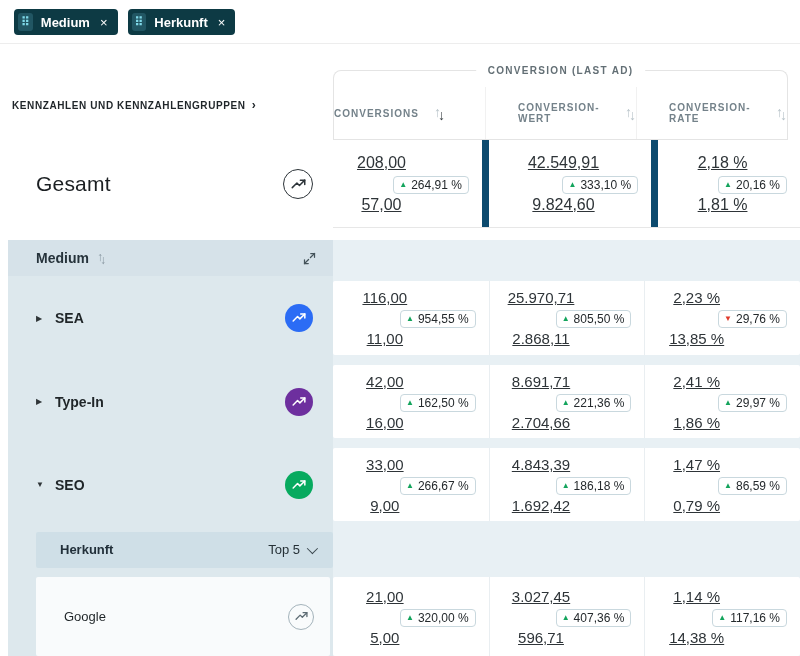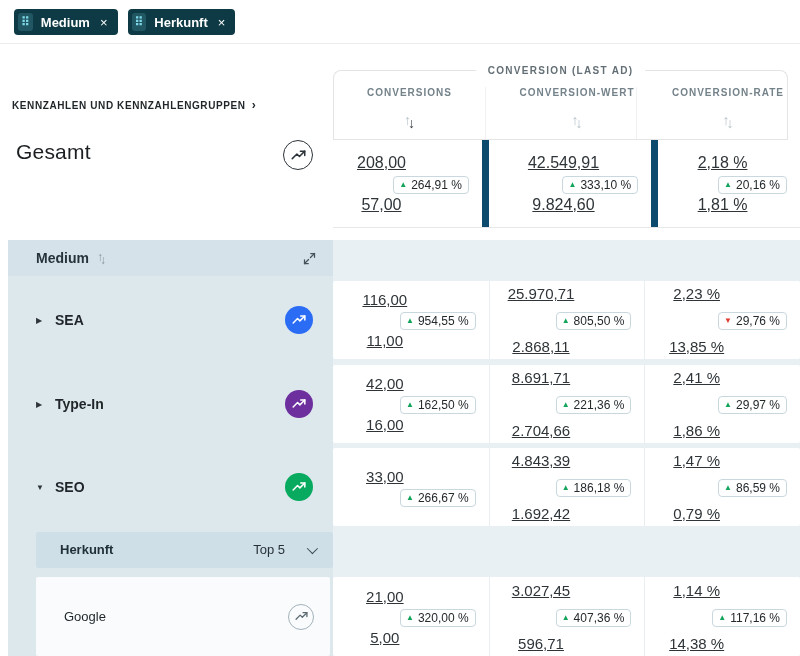--- a/index.html
+++ b/index.html
@@ -21,31 +21,31 @@
   .kenn { align-self:end; padding:0 0 28px 12px; font-size:10px; font-weight:700;
           letter-spacing:.6px; color:#1f2529; cursor:pointer; white-space:nowrap; }
   .kenn-chev { margin-left:6px; font-size:12px; font-weight:700; }
   .conv-panel { position:relative; margin:26px 12px 0 0; height:70px;
                 border:1px solid #e4e4e4; border-bottom:none; border-radius:8px 8px 0 0; background:#fff; }
   .conv-legend { position:absolute; top:-6px; left:50%; transform:translateX(-50%);
                  background:#fff; padding:0 12px; font-size:10px; font-weight:700;
                  letter-spacing:1.3px; color:#63707六; color:#636f75; white-space:nowrap; }
   .conv-cols { display:grid; grid-template-columns:1fr 1fr 1fr; height:100%;
                border-bottom:1px solid #e4e4e4; padding-top:16px; }
-  .conv-col { display:flex; flex-direction:column; align-items:center; gap:15px; cursor:pointer; }
+  .conv-col { display:flex; align-items:center; gap:15px; cursor:pointer; }
   .conv-col + .conv-col { border-left:1px solid #f997; border-left:1px solid #f1f1f1;padding-left:32px; }
   .col-label { font-size:10px; font-weight:700; letter-spacing:1px; color:#74828a; }
   .sort { font-size:14px; color:#b8c3c9; white-space:nowrap; }
   .sort .up { position:relative; top:-1px; }
   .sort .dn { position:relative; top:2px; margin-left:-3px; }
   .conv-col[data-sorted="desc"] .dn { color:#3a4145; font-weight:700; }
 
   
   .gesamt { display:grid; grid-template-columns:333px 1fr 1fr 1fr; height:88px; }
-  .g-left { display:flex; align-items:flex-start; justify-content:space-between; padding:0 20px 0 16px; }
+  .g-left { display:flex; align-items:center; justify-content:space-between; padding:0 20px 0 36px; }
   .g-label { font-size:21px; font-weight:500; color:#1b1f22; letter-spacing:.2px; }
   .g-metrics { grid-column:2/5; display:grid; grid-template-columns:1fr 1fr 1fr;
                border-bottom:1px solid #e7e7e7; }
   .g-metrics .cell + .cell { border-left:7px solid #0c4a6e;padding-left:39px; }
   .g-metrics .val { font-size:16px; }
 
   
   .cell { display:flex; flex-direction:column; justify-content:center; gap:2px; height:100%; padding:4px 0; }
   .val { text-align:center; padding-right:52px; font-size:15px; color:#2e3438;text-decoration:underline; }
   .badge-line { text-align:right; padding-right:13px; line-height:1; }
@@ -71,27 +71,27 @@
   .caret { font-size:8px; color:#2f3538; width:10px; flex:0 0 auto; cursor:pointer; }
   .row-name { font-size:14px; font-weight:600; color:#1f2528; flex:1; }
   .trend-badge { width:28px; height:28px; border-radius:50%; display:flex; align-items:center;
                  justify-content:center; color:#fff; flex:0 0 auto; cursor:pointer; }
   .trend-outline { width:30px; height:30px; border:1.5px solid #2d3439; border-radius:50%;
                    display:flex; align-items:center; justify-content:center; color:#2d3439; cursor:pointer; }
   .trend-outline.muted { width:26px; height:26px; border-color:#a4b3bb; color:#5c6b73; }
 
   .t-card { grid-column:2/5; display:grid; grid-template-columns:1fr 1fr 1fr;
             background:#fff; margin:5px 0; border-radius:2px; }
-  .t-card .cell + .cell { border-left:1px solid #e9eef1;gap:8px; }
+  .t-card .cell + .cell { border-left:1px solid #e9eef1; }
 
   .t-subhead { display:grid; grid-template-columns:325px 1fr; height:47px; align-items:center; }
   .sh-band { margin-left:28px; height:36px; background:#cfdfe7; border-radius:2px;
              display:flex; align-items:center; justify-content:space-between; padding:0 18px 0 24px; }
   .sh-label { font-size:13px; font-weight:700; color:#22303a; }
-  .sh-top { display:flex; align-items:center; gap:22px; font-size:13px; color:#26313
+  .sh-top { display:flex; align-items:center; gap:7px; font-size:13px; color:#26313
 7; color:#263137; cursor:pointer; }
   .chev-down { width:8px; height:8px; border-right:1.5px solid #3a474e; border-bottom:1.5px solid #3a474e;
                transform:rotate(45deg) translateY(-2px); display:inline-block; }
 
   .t-sublabel { margin:4px 3px 0 28px; background:#f9fbfc; border-radius:2px;
                 display:flex; align-items:center; justify-content:space-between;
                 padding:0 16px 0 28px; height:calc(100% - 4px); cursor:pointer; }
   .t-sublabel .row-name { font-size:13px; font-weight:400; }
   .t-card.sub { margin:4px 0 0 0; height:calc(100% - 4px); }
 </style>
@@ -287,20 +287,21 @@
             </svg>
         </span>
       </div>
       <div class="t-card">
         <div class="cell">
           <div class="val">33,00</div>
           <div class="badge-line"><span class="badge" data-dir="up">
                 <span class="tri">▲</span>
                 <span class="chg">266,67 %</span>
               </span></div>
+          <div class="val prev">9,00</div>
         </div>
         <div class="cell">
           <div class="val">4.843,39</div>
           <div class="badge-line"><span class="badge" data-dir="up">
                 <span class="tri">▲</span>
                 <span class="chg">186,18 %</span>
               </span></div>
           <div class="val prev">1.692,42</div>
         </div>
         <div class="cell">

